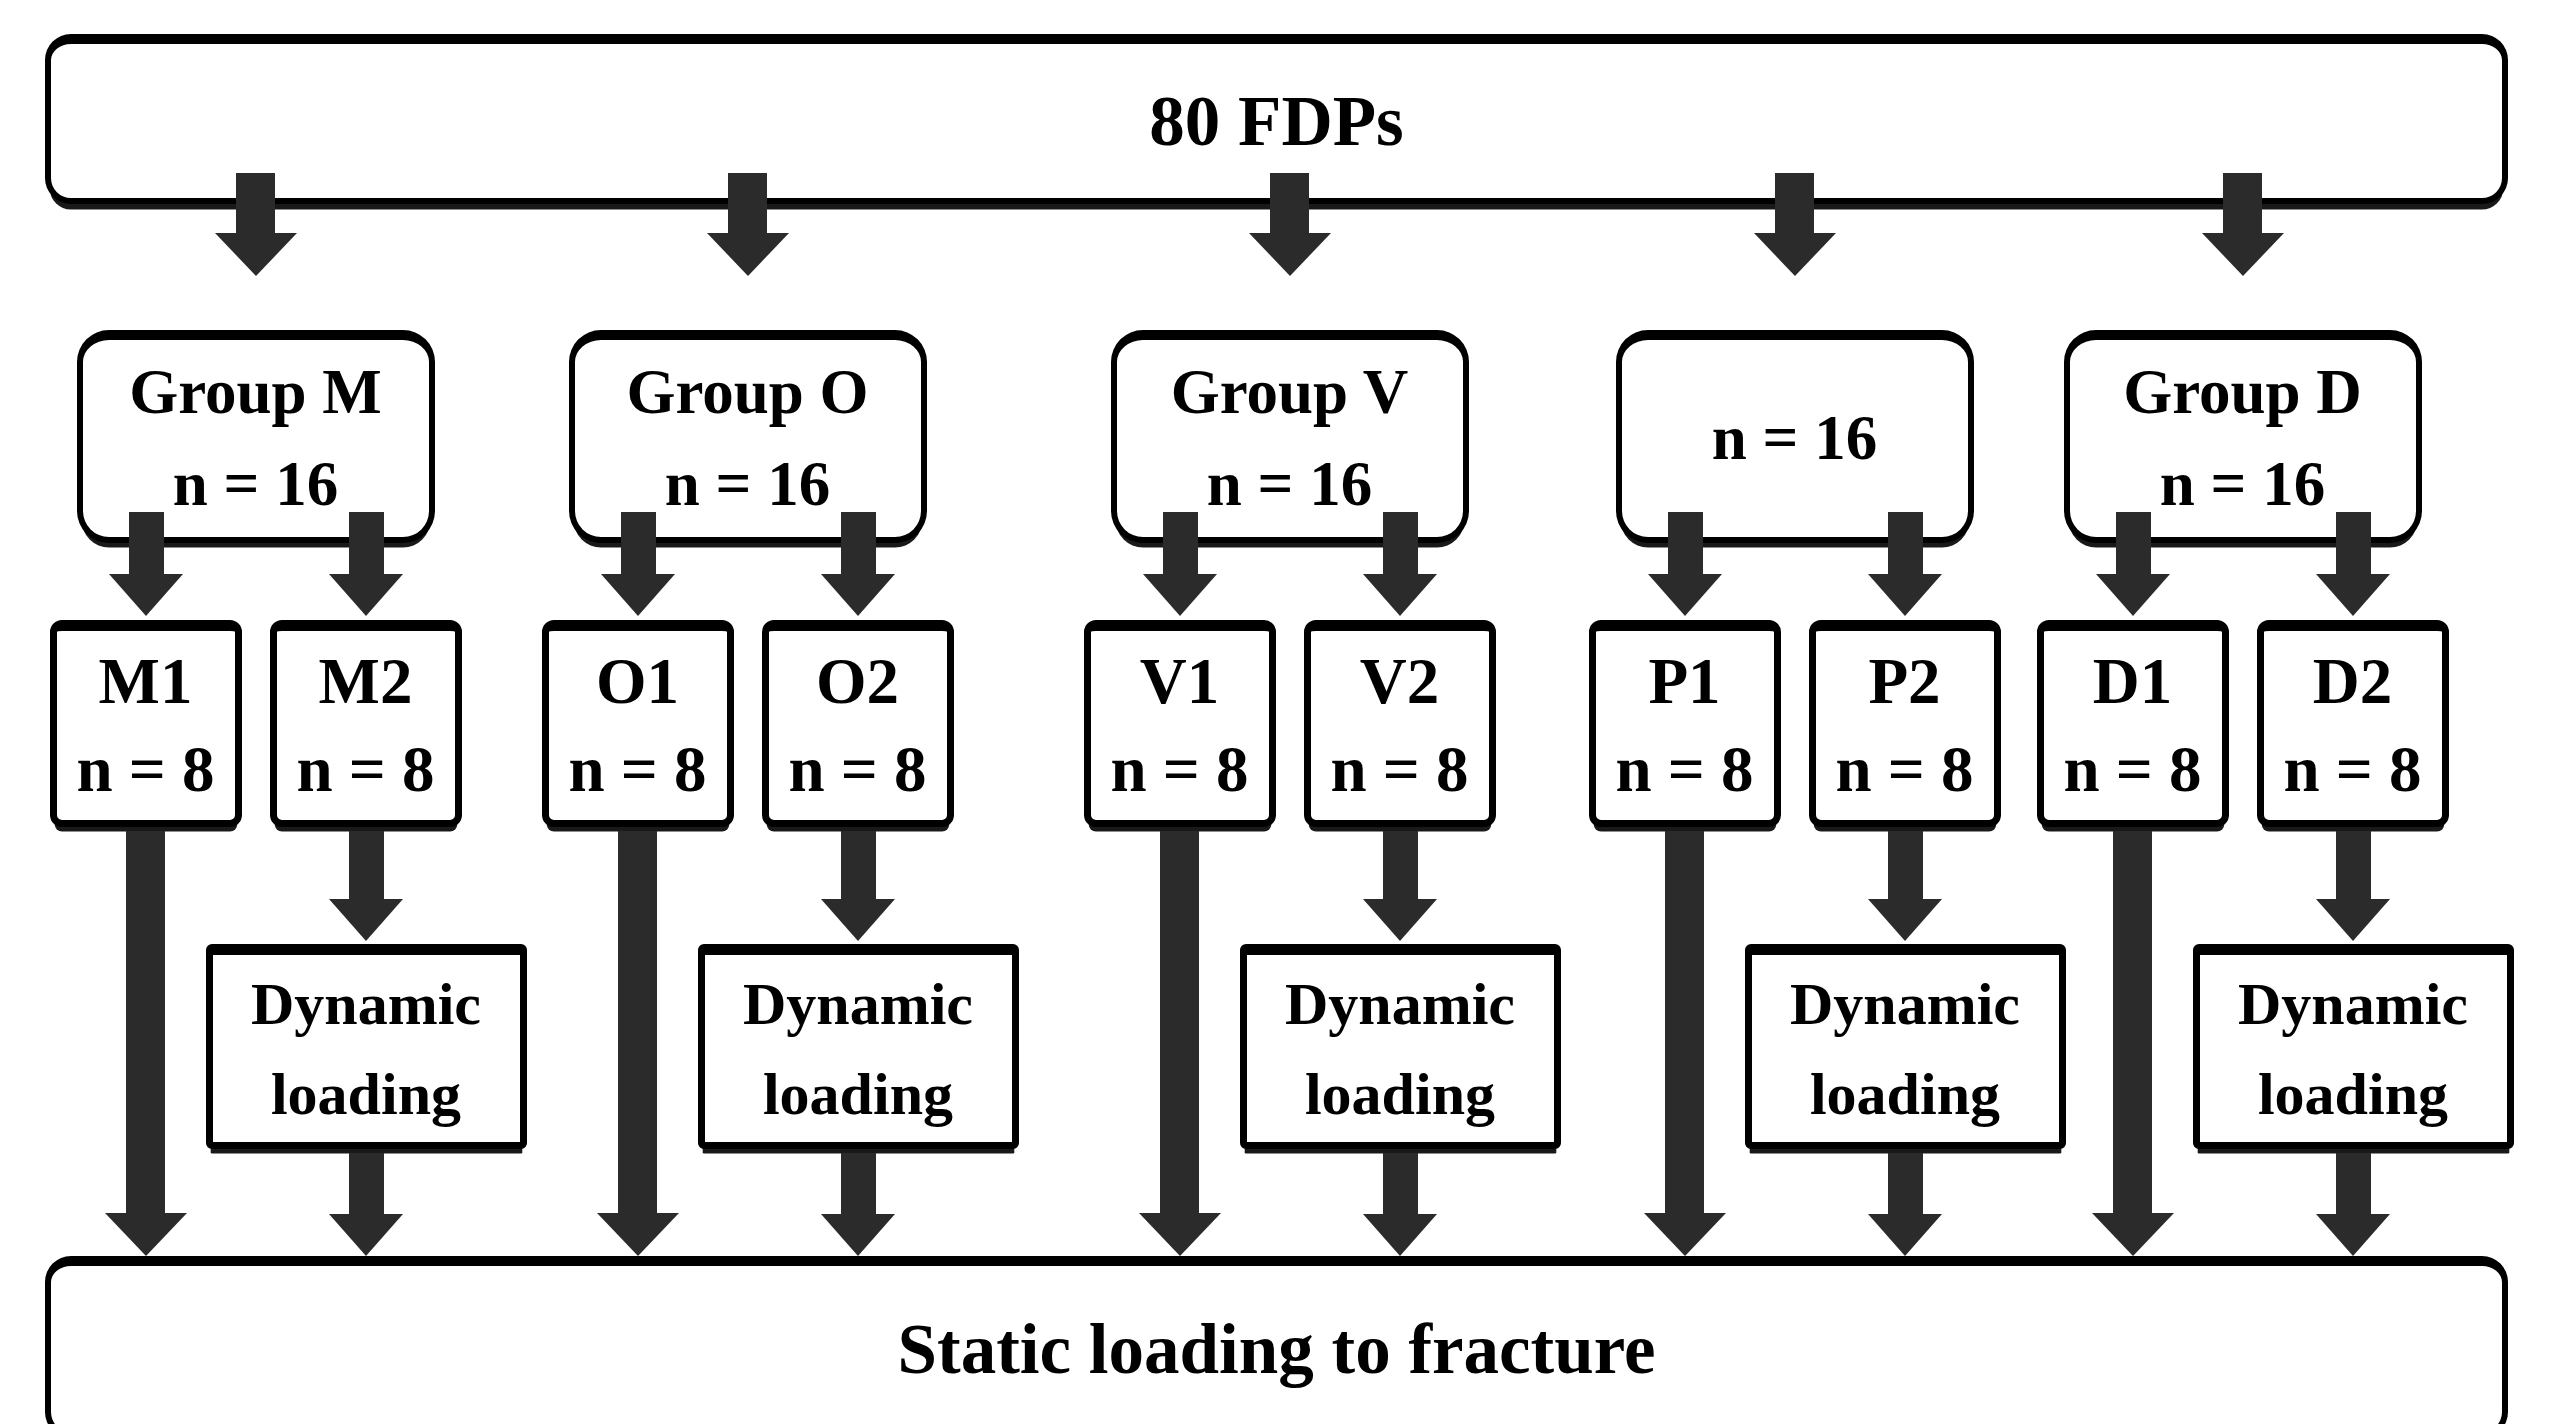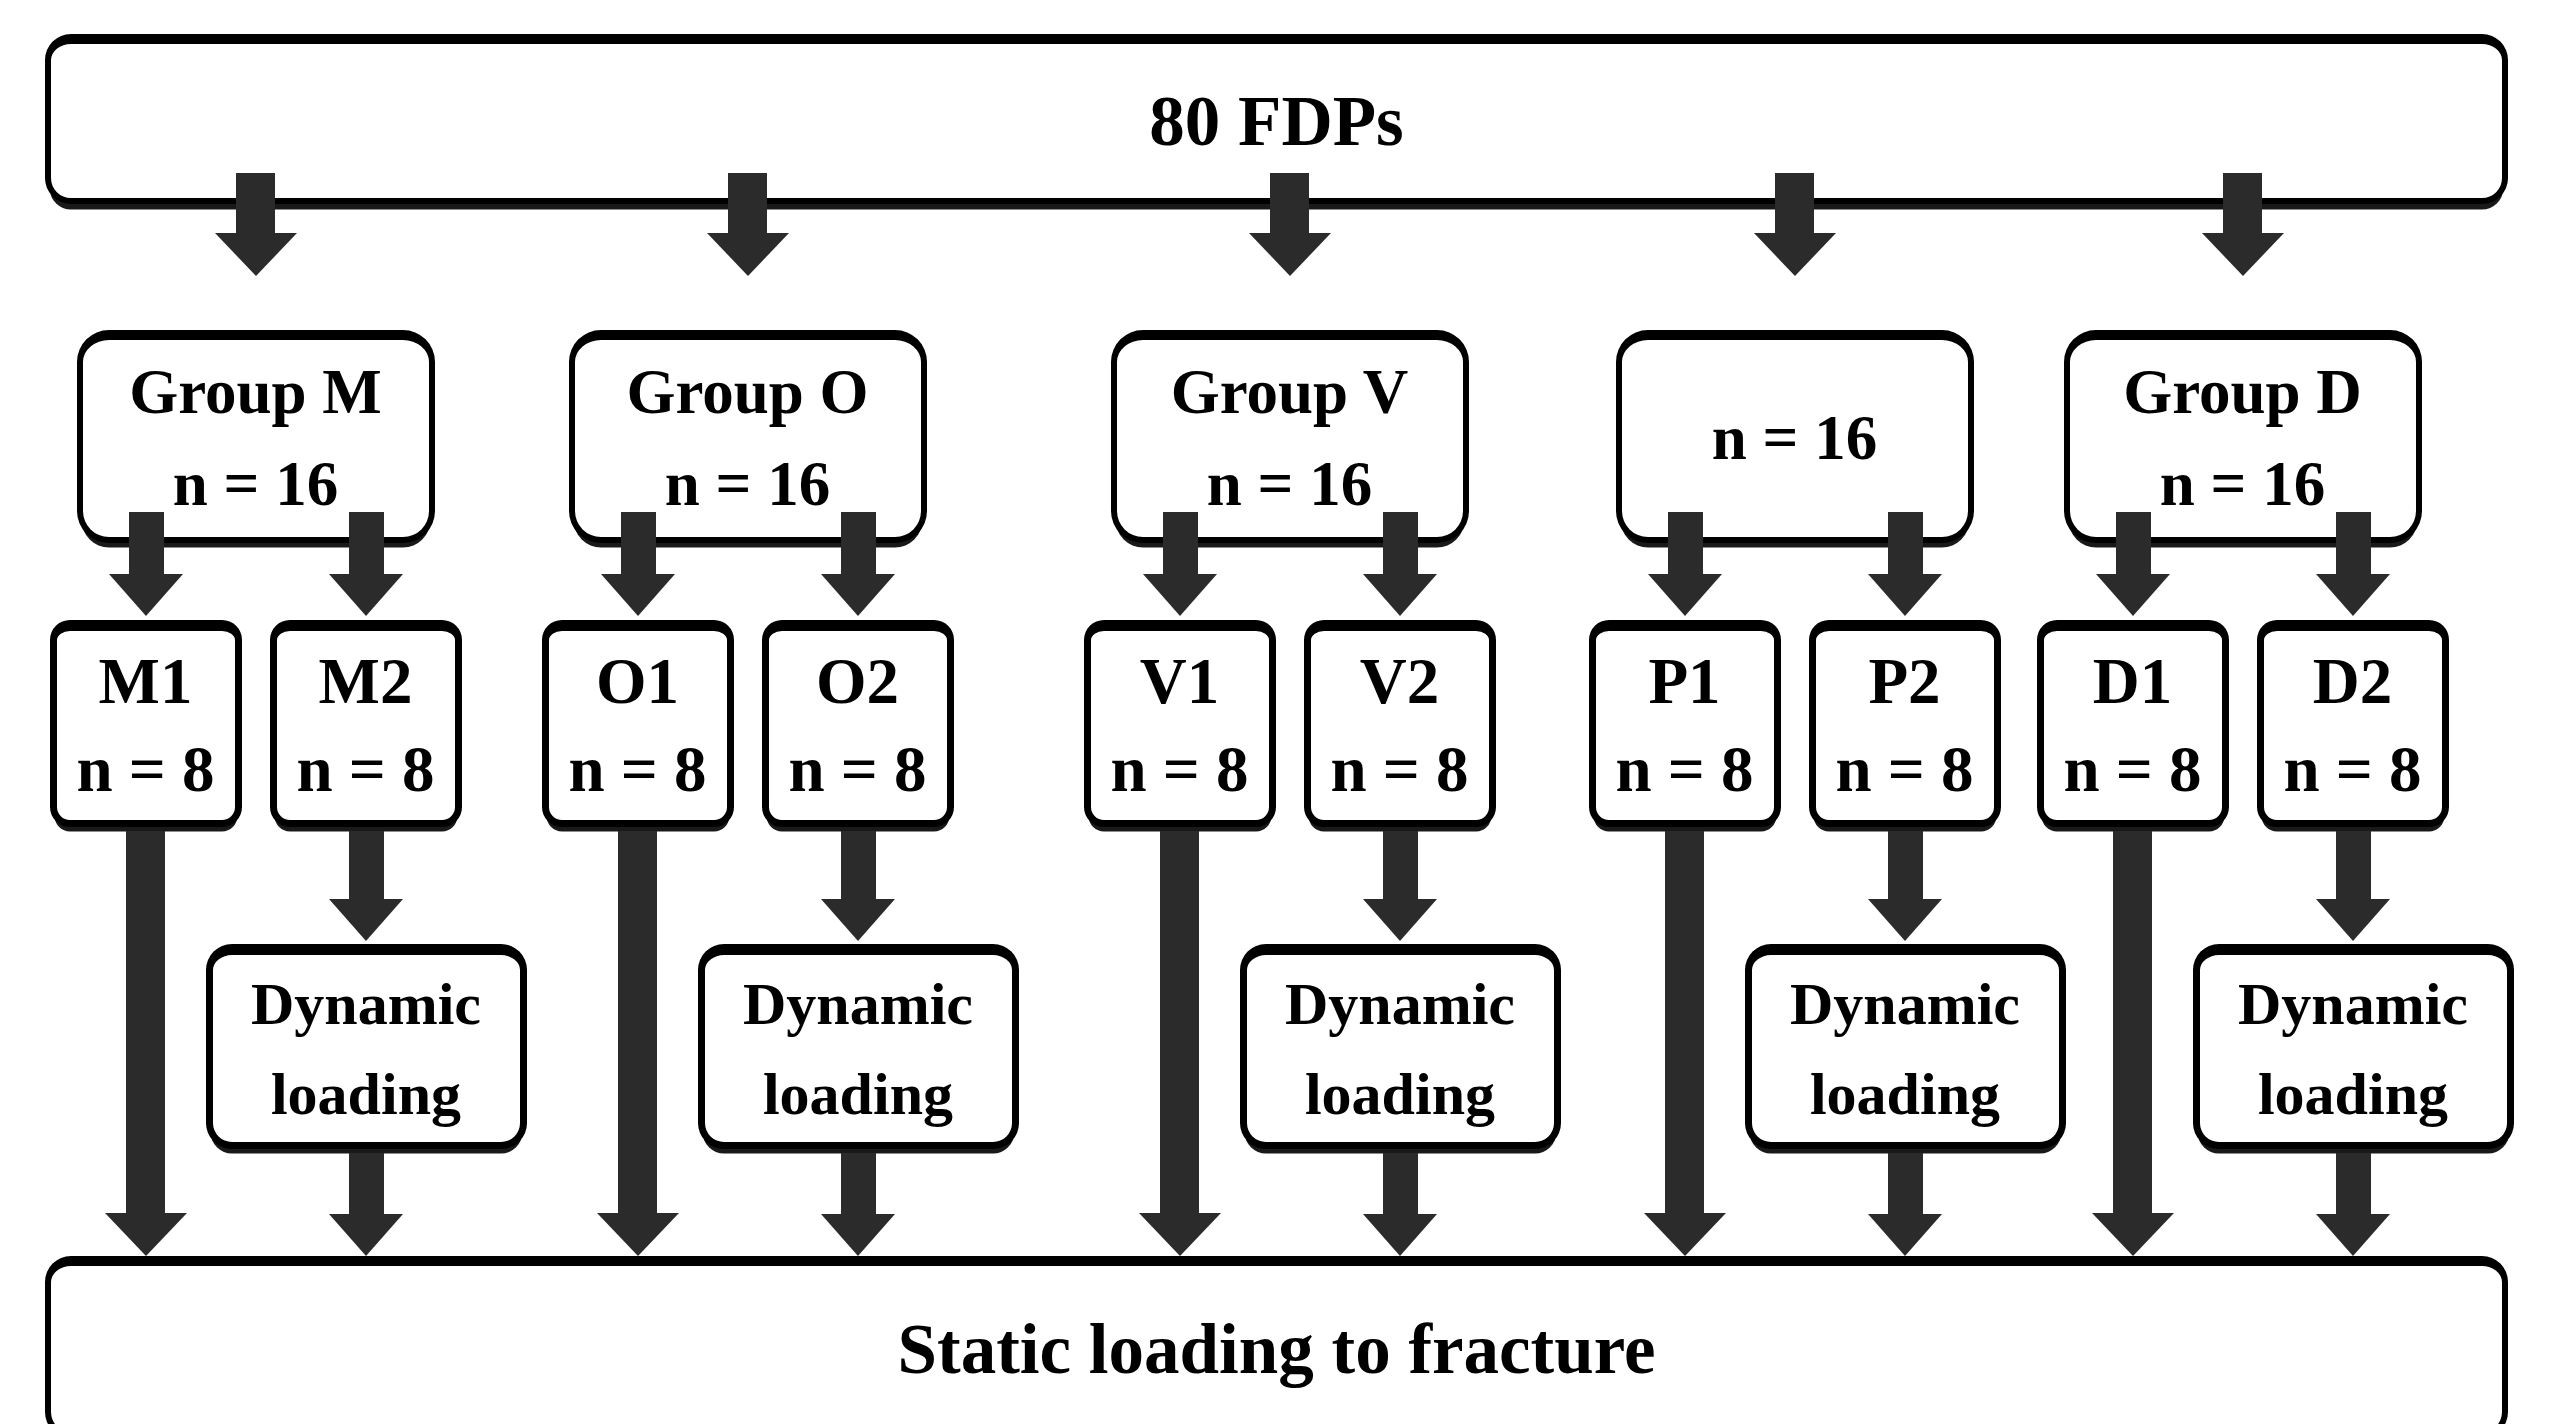--- a/index.html
+++ b/index.html
@@ -71,34 +71,34 @@
     margin-top: 48px;
   }
   .sub-box {
     top: 620px;
     width: 192px;
     height: 207px;
     font-size: 65px;
     line-height: 1.35;
     border-width: 7.5px;
     border-top-width: 11.2px;
-    border-radius: 20px;
+    border-radius: 12px;
   }
   .sub-box.s1 { left: calc(50% - 206px); }
   .sub-box.s2 { left: calc(50% + 14px); }
   .dynamic-box {
     left: calc(50% - 50px);
     top: 944px;
     width: 321px;
     height: 205px;
     font-size: 60px;
     line-height: 1.5;
     border-width: 7.5px;
     border-top-width: 11.2px;
-    border-radius: 26px;
+    border-radius: 6px;
     padding: 0 7.5px;
   }
   .dyn-text { width: 100%; text-align: center; }
 
   
   .arrow {
     position: absolute;
     display: flex;
     flex-direction: column;
     align-items: center;

